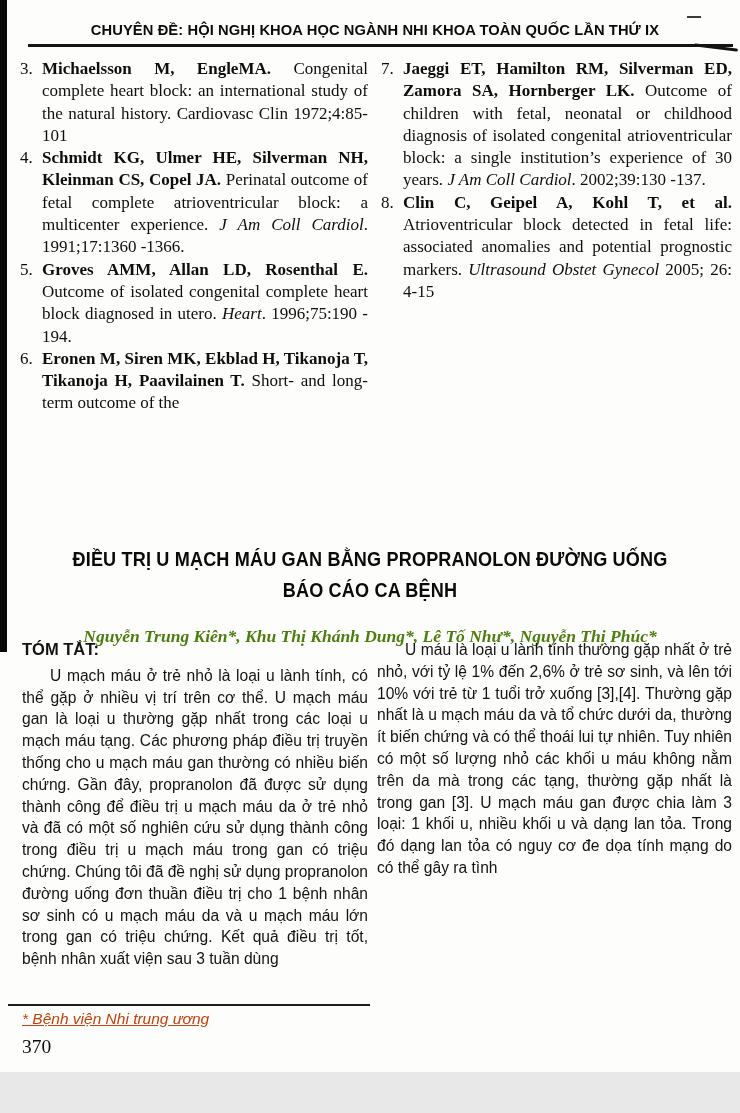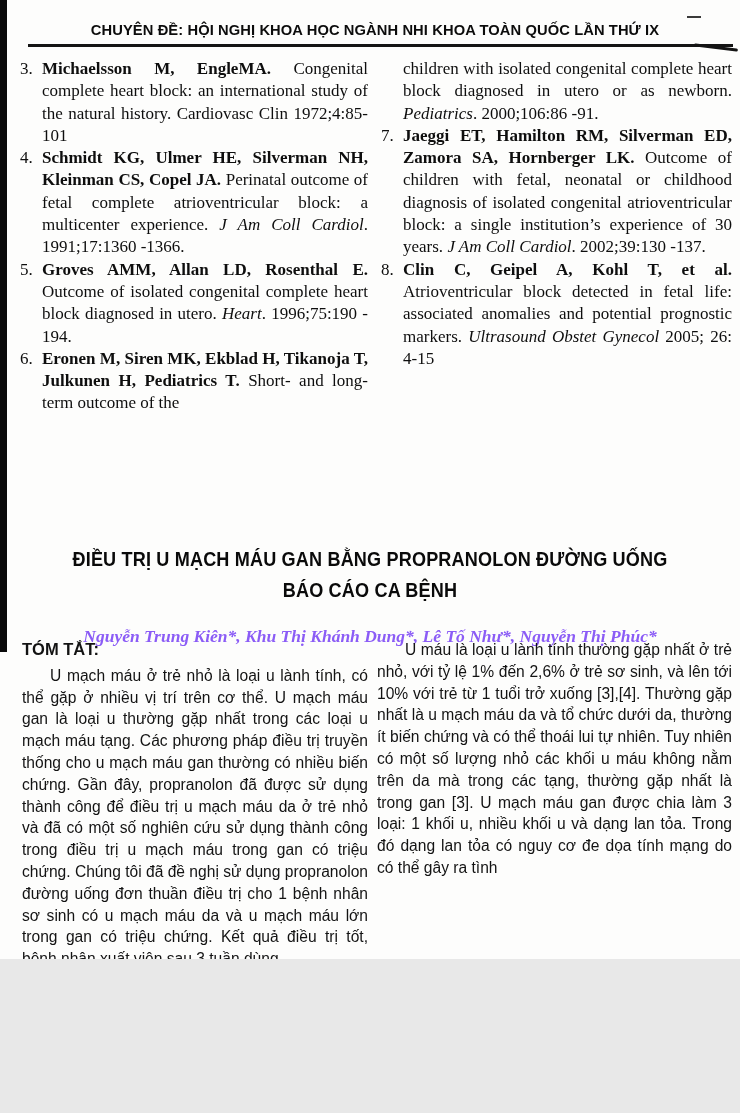--- a/index.html
+++ b/index.html
@@ -1,18 +1,18 @@
 <!DOCTYPE html>
 <html><head>
 <meta charset="utf-8">
 <style>
   html,body{margin:0;padding:0;background:#e8e8e8;}
   .page{
     position:relative;
-    width:740px;height:959px;
+    width:740px;height:1072px;
     background:#fdfdfc;
     overflow:hidden;
     font-family:"Liberation Sans",sans-serif;
     color:#111;
   }
   
   .left-edge{position:absolute;left:0;top:0;width:7px;height:652px;background:#0a0a0a;}
   .top-dash{position:absolute;left:687px;top:16px;width:14px;height:2px;background:#3a3a3a;}
   .scan-speck{position:absolute;left:726px;top:1105px;width:7px;height:3px;background:#5a5a5a;}
 
@@ -40,21 +40,21 @@
   
   .title{
     position:absolute;left:0;top:543px;width:740px;text-align:center;
     font-weight:bold;font-size:21px;line-height:31px;color:#0a0a0a;
     transform:scaleX(.86);transform-origin:50% 50%;
     letter-spacing:.2px;white-space:nowrap;
   }
   .authors{
     position:absolute;left:0;top:626px;width:740px;text-align:center;
     font-family:"Liberation Serif",serif;font-weight:bold;font-style:italic;
-    font-size:17.5px;color:#8b5cf6;
+    font-size:17.5px;color:#4d7c0f;
   }
 
   
   .abs-col{position:absolute;top:639px;font-size:15.6px;line-height:21.8px;text-align:justify;color:#131313;}
   .abs-left{left:22px;width:346px;}
   .abs-right{left:377px;width:355px;}
   .abs-head{font-weight:bold;font-size:16.5px;margin:0 0 4px 0;text-align:left;}
   .abs-col p{margin:0;text-indent:28px;}
 
   
@@ -82,26 +82,25 @@
     <div class="ref">
       <span class="ref-num">4.</span>
       <div class="ref-body"><span class="seg-b">Schmidt KG, Ulmer HE, Silverman NH, Kleinman CS, Copel JA.</span><span> Perinatal outcome of fetal complete atrioventricular block: a multicenter experience. </span><span class="seg-i">J Am Coll Cardiol</span><span>. 1991;17:1360 -1366.</span></div>
     </div>
     <div class="ref">
       <span class="ref-num">5.</span>
       <div class="ref-body"><span class="seg-b">Groves AMM, Allan LD, Rosenthal E.</span><span> Outcome of isolated congenital complete heart block diagnosed in utero. </span><span class="seg-i">Heart</span><span>. 1996;75:190 - 194.</span></div>
     </div>
     <div class="ref">
       <span class="ref-num">6.</span>
-      <div class="ref-body"><span class="seg-b">Eronen M, Siren MK, Ekblad H, Tikanoja T, Julkunen H, Pediatrics T.</span><span> Short- and long-term outcome of the</span></div>
+      <div class="ref-body"><span class="seg-b">Eronen M, Siren MK, Ekblad H, Tikanoja T, Tikanoja H, Paavilainen T.</span><span> Short- and long-term outcome of the</span></div>
     </div>
   </div>
 
   <div class="refs refs-right">
-    <div class="ref-cont"><span>children with isolated congenital complete heart block diagnosed in utero or as newborn. </span><span class="seg-i">Pediatrics</span><span>. 2000;106:86 -91.</span></div>
     <div class="ref">
       <span class="ref-num">7.</span>
       <div class="ref-body"><span class="seg-b">Jaeggi ET, Hamilton RM, Silverman ED, Zamora SA, Hornberger LK.</span><span> Outcome of children with fetal, neonatal or childhood diagnosis of isolated congenital atrioventricular block: a single institution’s experience of 30 years. </span><span class="seg-i">J Am Coll Cardiol</span><span>. 2002;39:130 -137.</span></div>
     </div>
     <div class="ref">
       <span class="ref-num">8.</span>
       <div class="ref-body"><span class="seg-b">Clin C, Geipel A, Kohl T, et al.</span><span> Atrioventricular block detected in fetal life: associated anomalies and potential prognostic markers. </span><span class="seg-i">Ultrasound Obstet Gynecol</span><span> 2005; 26: 4-15</span></div>
     </div>
   </div>
 

